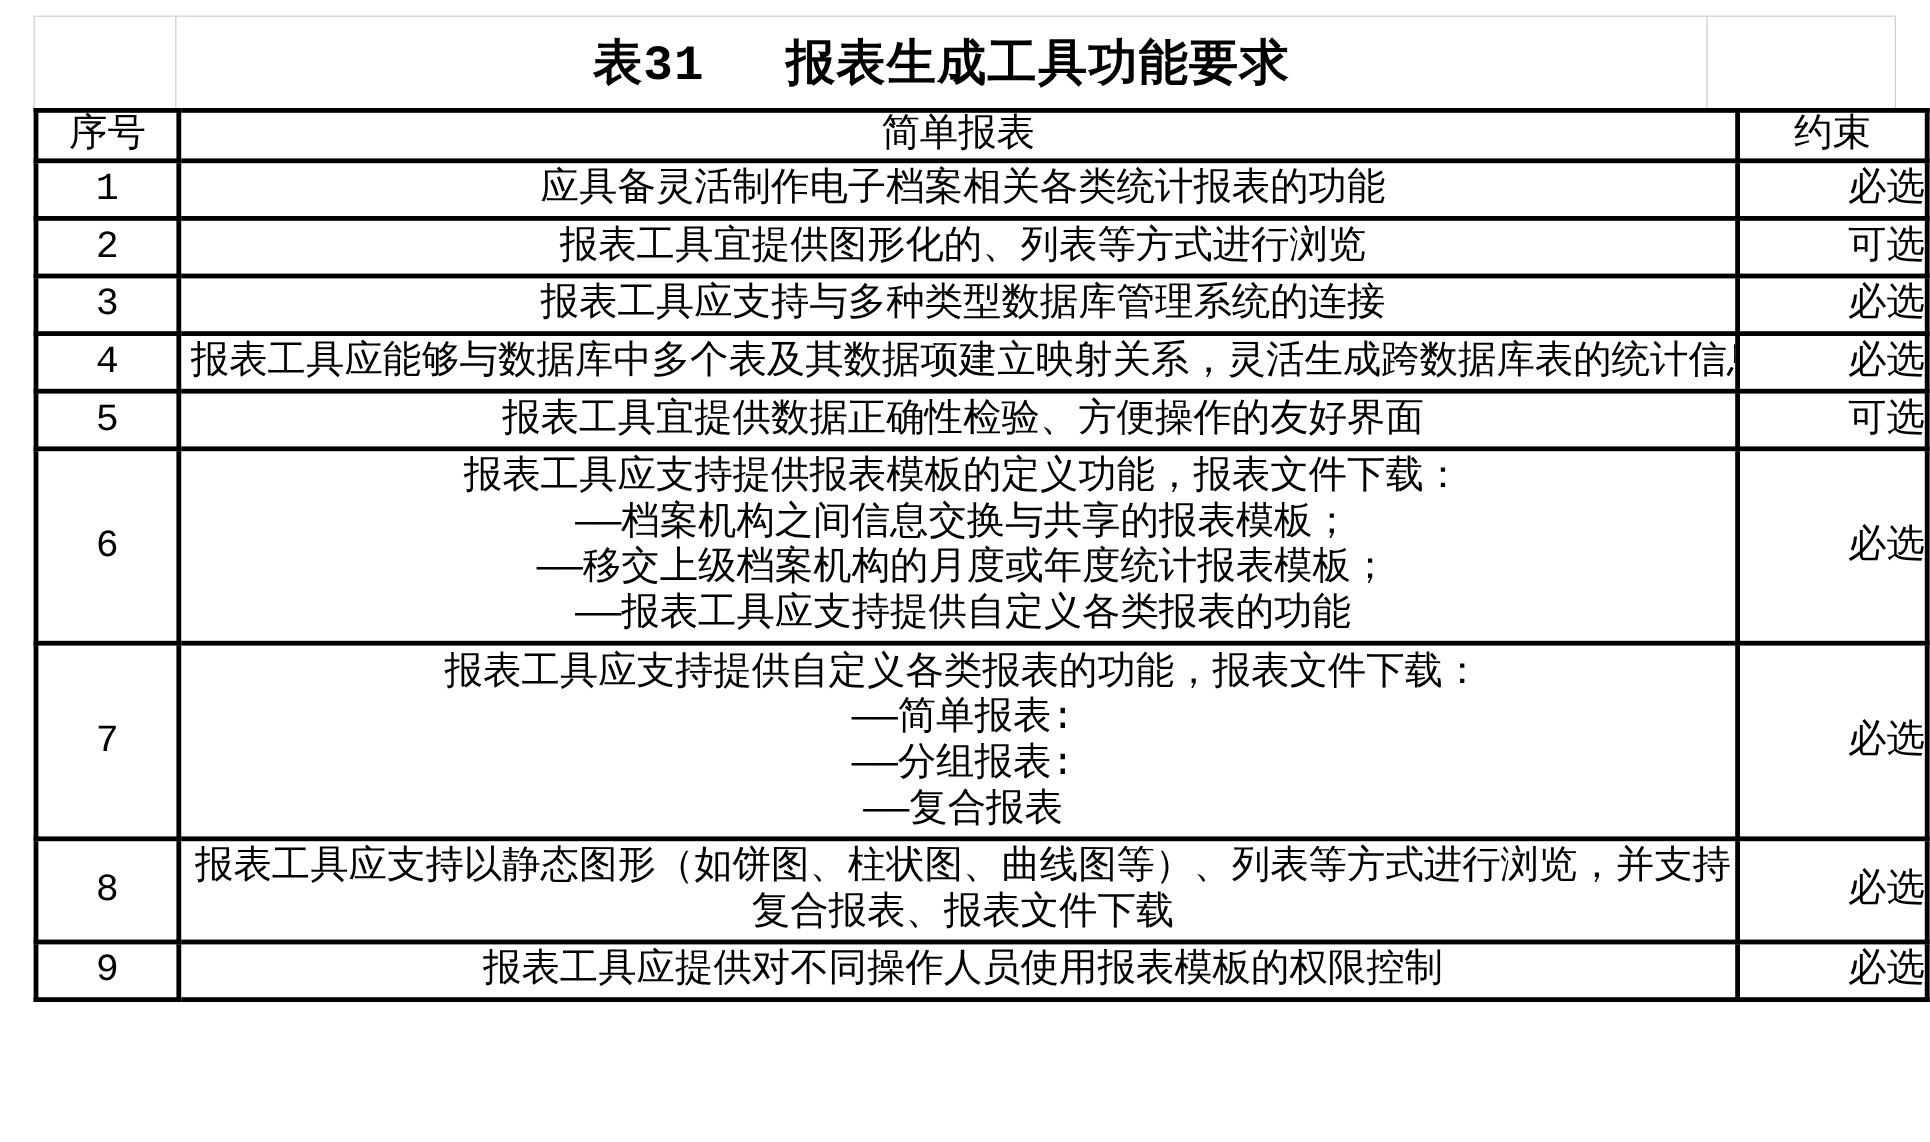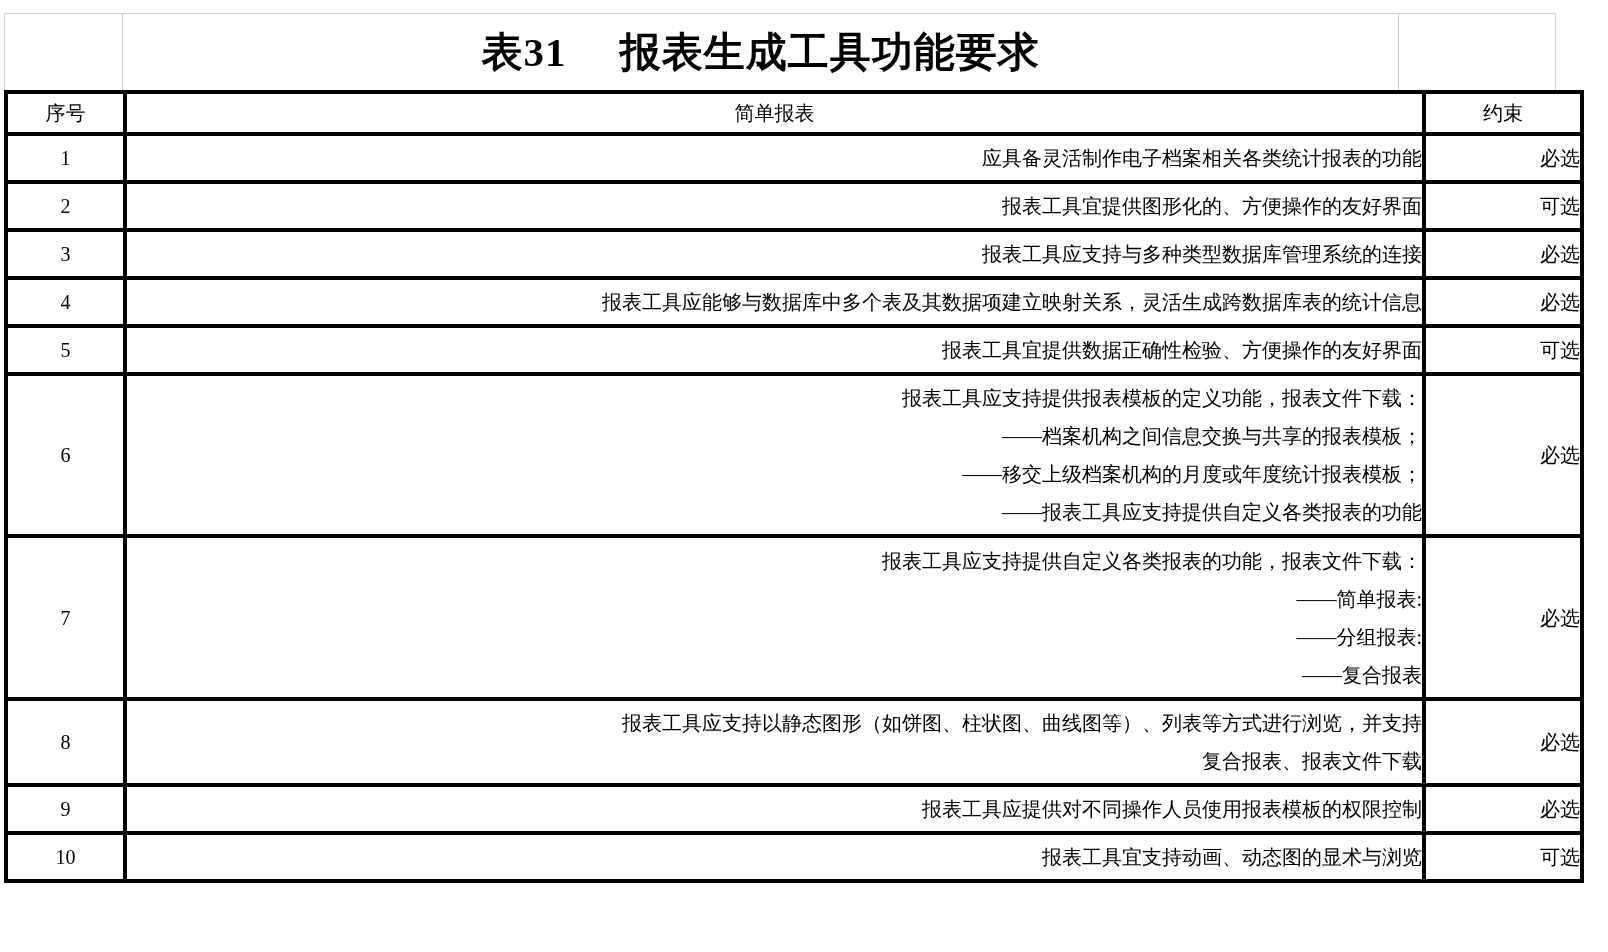--- a/index.html
+++ b/index.html
@@ -10,22 +10,23 @@
   }
   * { margin: 0; padding: 0; box-sizing: border-box; }
   html, body {
     width: 1608px; height: 952px;
     background: var(--bg);
     font-family: "Liberation Serif", "DejaVu Serif", serif;
     color: var(--text);
   }
   .doc {
     position: absolute;
-    left: 4px; top: 13px;
+    left: 28px; top: 13px;
     width: 1552px;
+    font-family: Liberation Mono, monospace;
   }
 
   
   .title-row {
     display: flex;
     height: 77px;
     border-top: 1px solid var(--grid);
   }
   .title-spacer-left {
     width: 119px;
@@ -46,36 +47,36 @@
     width: 158px;
     border-left: 1px solid var(--grid);
     border-right: 1px solid var(--grid);
   }
 
   
   table.req-table {
     width: 1576px;
     table-layout: fixed;
     border-collapse: collapse;
-    font-size: 20px;
+    font-size: 32px;
   }
   table.req-table td, table.req-table th {
     border: 4px solid var(--border);
     vertical-align: middle;
     font-weight: normal;
     line-height: 38px;
   }
   col.col-no  { width: 119px; }
   col.col-req { width: 1299px; }
   col.col-con { width: 158px; }
 
   th.c-head { text-align: center; height: 41px; }
   td.c-no   { text-align: center; height: 43px; }
   td.c-req  {
-    text-align: right;
+    text-align: center;
     padding: 3px 0 3px 8px;
     overflow: hidden;
   }
   td.c-con  { text-align: right; }
 
   .req-line { white-space: nowrap; }
 
   tr.r-tall  td.c-no { height: 150px; }
   tr.r-tall7 td.c-no { height: 163px; }
   tr.r-two   td.c-no { height: 81px; }
@@ -107,21 +108,21 @@
     <tr>
       <td class="c-no">1</td>
       <td class="c-req">
             <div class="req-line">应具备灵活制作电子档案相关各类统计报表的功能</div>
           </td>
       <td class="c-con">必选</td>
     </tr>
     <tr>
       <td class="c-no">2</td>
       <td class="c-req">
-            <div class="req-line">报表工具宜提供图形化的、方便操作的友好界面</div>
+            <div class="req-line">报表工具宜提供图形化的、列表等方式进行浏览</div>
           </td>
       <td class="c-con">可选</td>
     </tr>
     <tr>
       <td class="c-no">3</td>
       <td class="c-req">
             <div class="req-line">报表工具应支持与多种类型数据库管理系统的连接</div>
           </td>
       <td class="c-con">必选</td>
     </tr>
@@ -167,22 +168,15 @@
           </td>
       <td class="c-con">必选</td>
     </tr>
     <tr>
       <td class="c-no">9</td>
       <td class="c-req">
             <div class="req-line">报表工具应提供对不同操作人员使用报表模板的权限控制</div>
           </td>
       <td class="c-con">必选</td>
     </tr>
-    <tr>
-      <td class="c-no">10</td>
-      <td class="c-req">
-            <div class="req-line">报表工具宜支持动画、动态图的显术与浏览</div>
-          </td>
-      <td class="c-con">可选</td>
-    </tr>
   </tbody>
     </table>
 </div>
 
 </body></html>

